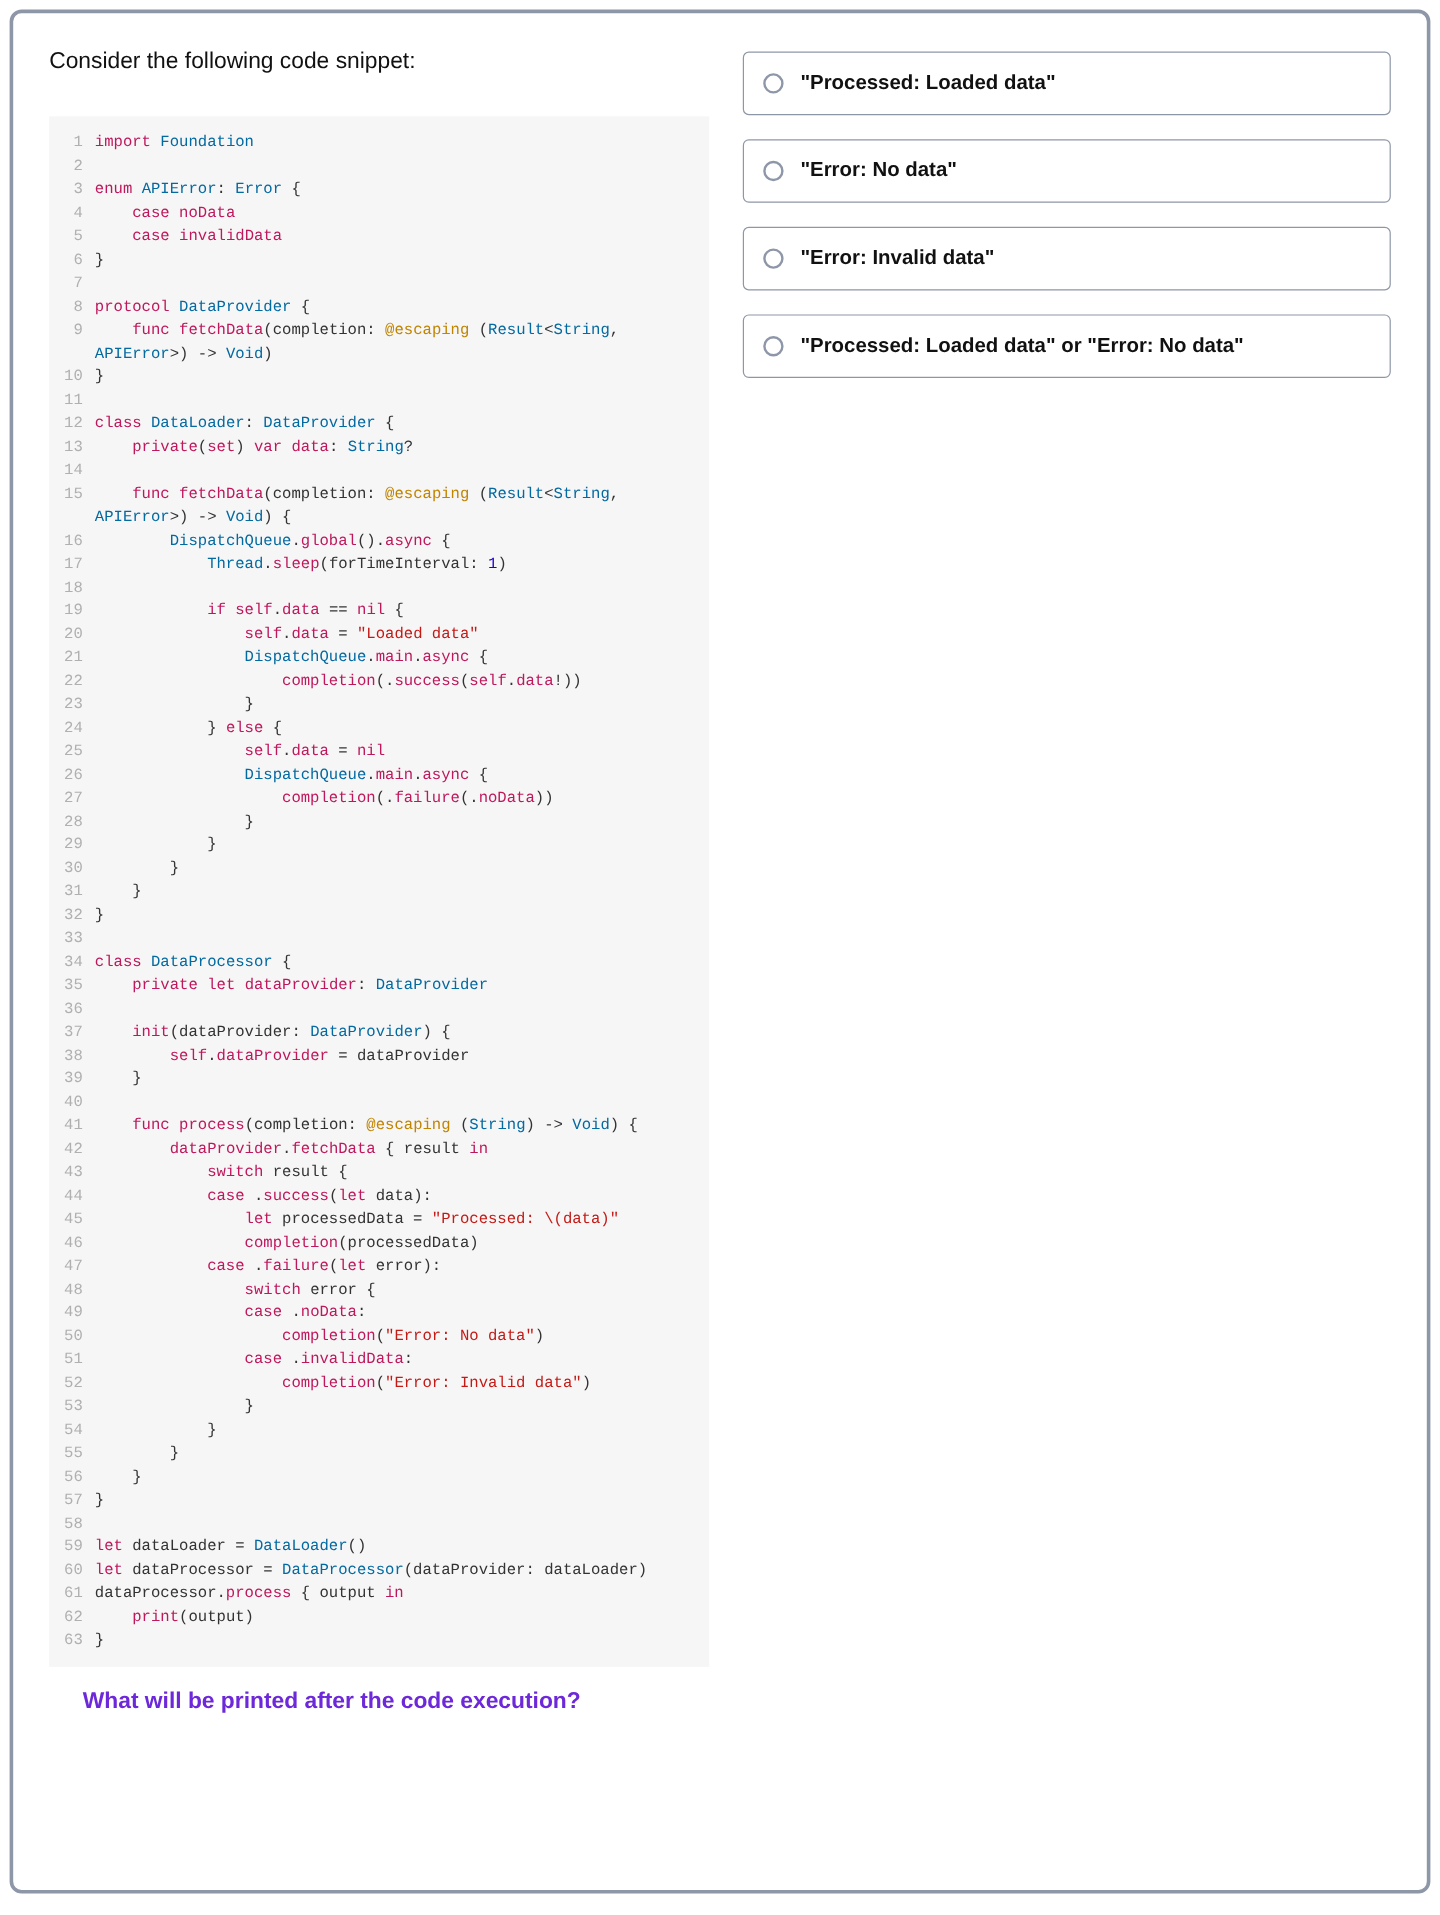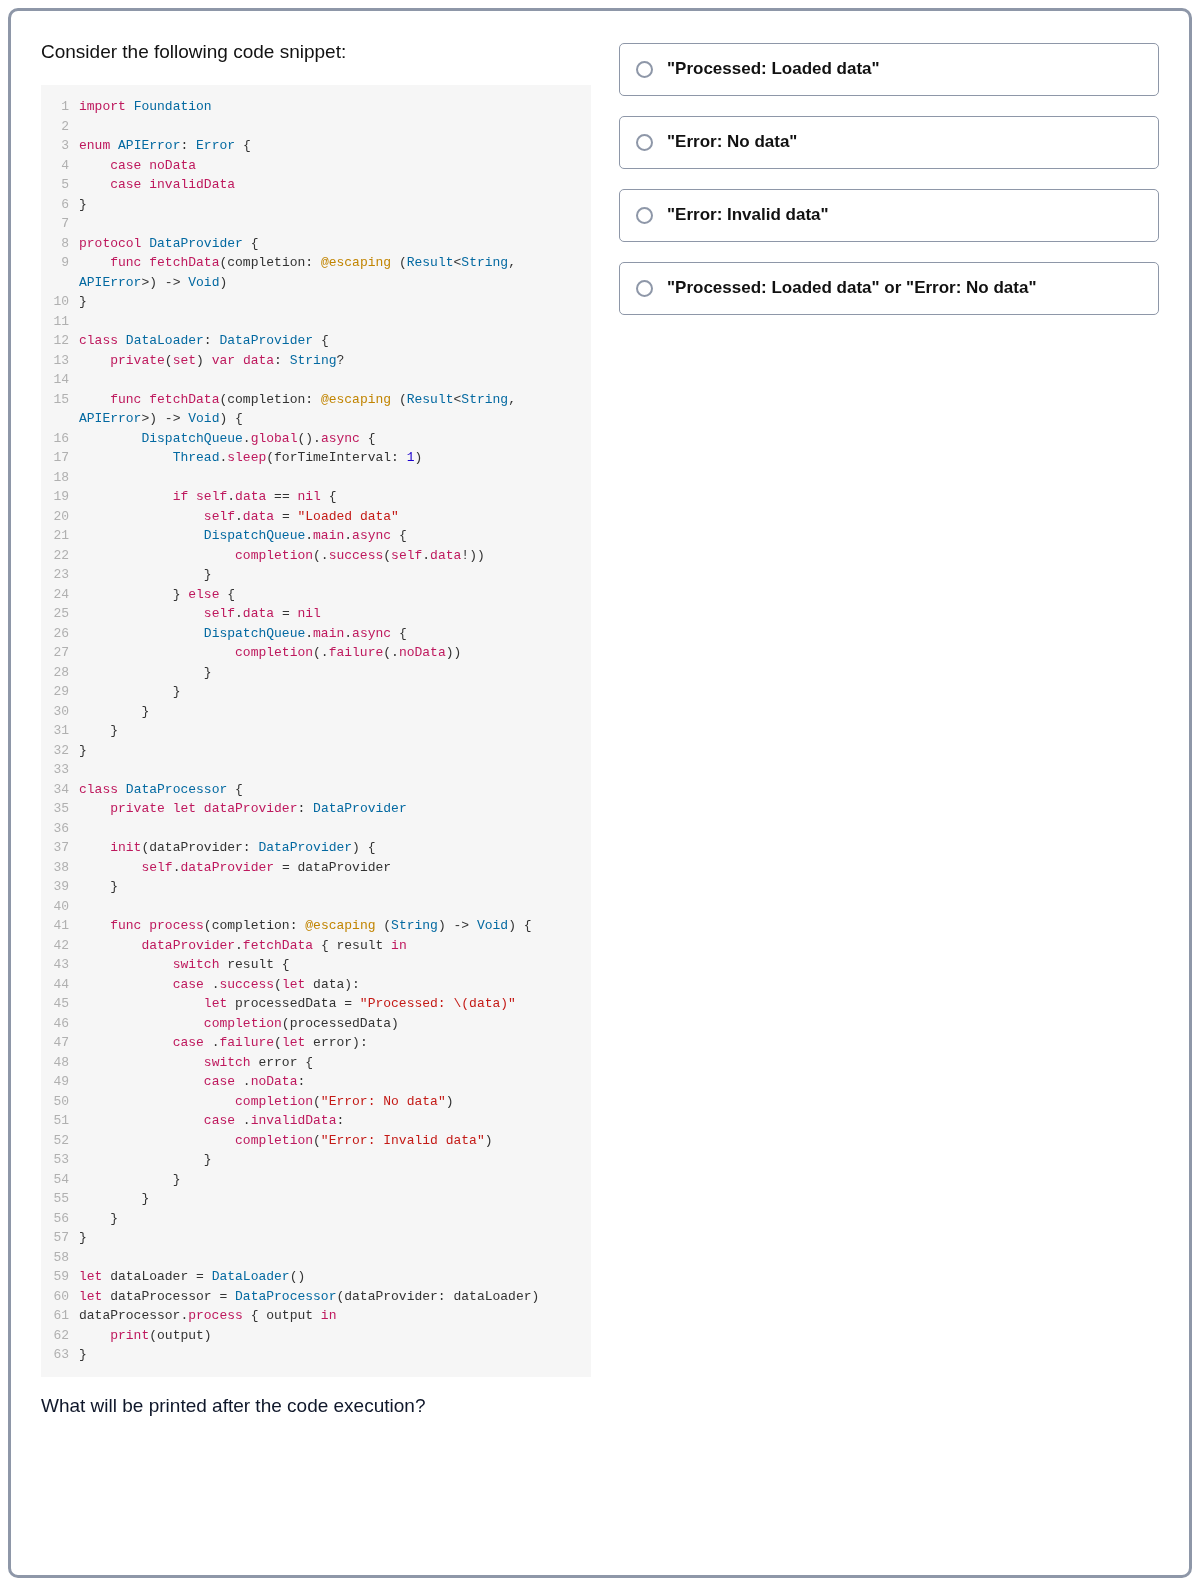--- a/index.html
+++ b/index.html
@@ -26,28 +26,29 @@
   .right-col {
     flex: 1;
     display: flex;
     flex-direction: column;
     gap: 20px;
     padding-top: 2px;
   }
   .question-intro {
     font-size: 19px;
     color: #111;
-    margin-bottom: 22px;
+    margin-bottom: 34px;
     font-weight: 400;
   }
   .question-followup {
     font-size: 19px;
-    color: #0f172a;
+    color: #6d28d9;
     margin-top: 18px;
-    font-weight: 400;
+    font-weight: 700;
+    margin-left: 28px;
   }
   .code-block {
     background: #f6f6f6;
     padding: 12px 14px 12px 0;
     font-family: "SFMono-Regular", Consolas, "Liberation Mono", Menlo, monospace;
     font-size: 13px;
     line-height: 1.5;
     color: #333;
     white-space: pre;
     overflow-x: hidden;

